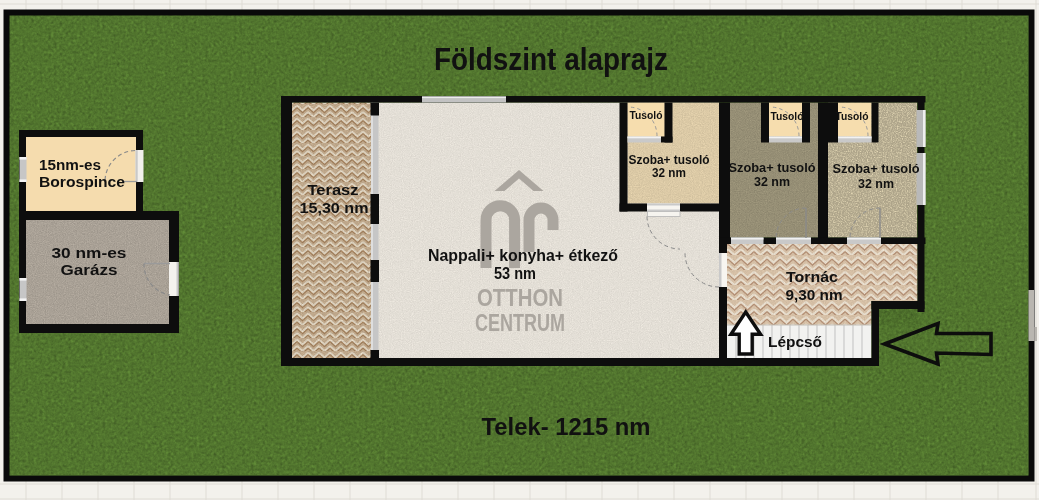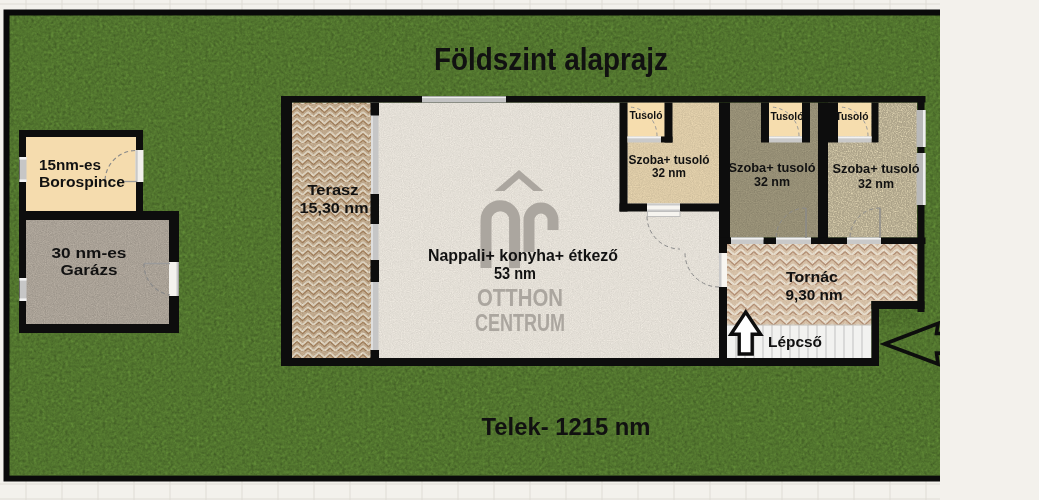--- a/index.html
+++ b/index.html
@@ -1,16 +1,16 @@
 <!DOCTYPE html>
 <html><head>
 <meta charset="utf-8">
 <style>
 html,body{margin:0;padding:0;background:#f3f1ec;}
-#page{position:relative;width:940px;height:500px;overflow:hidden;font-family:"Liberation Sans",sans-serif;}
+#page{position:relative;width:1039px;height:500px;overflow:hidden;font-family:"Liberation Sans",sans-serif;}
 svg text{font-family:"Liberation Sans",sans-serif;font-weight:bold;fill:#111;}
 </style>
 </head>
 <body>
 <div id="page">
 <svg width="1039" height="500" viewBox="0 0 1039 500" xmlns="http://www.w3.org/2000/svg">
 <defs>
   <filter id="grassN" x="0" y="0" width="100%" height="100%">
     <feTurbulence type="fractalNoise" baseFrequency="0.35" numOctaves="2" seed="7" stitchTiles="stitch" result="n"></feTurbulence>
     <feColorMatrix in="n" type="matrix" values="0 0 0 0 0  0 0 0 0 0  0 0 0 0 0  0.75 0.75 0.75 0 -0.62"></feColorMatrix>

